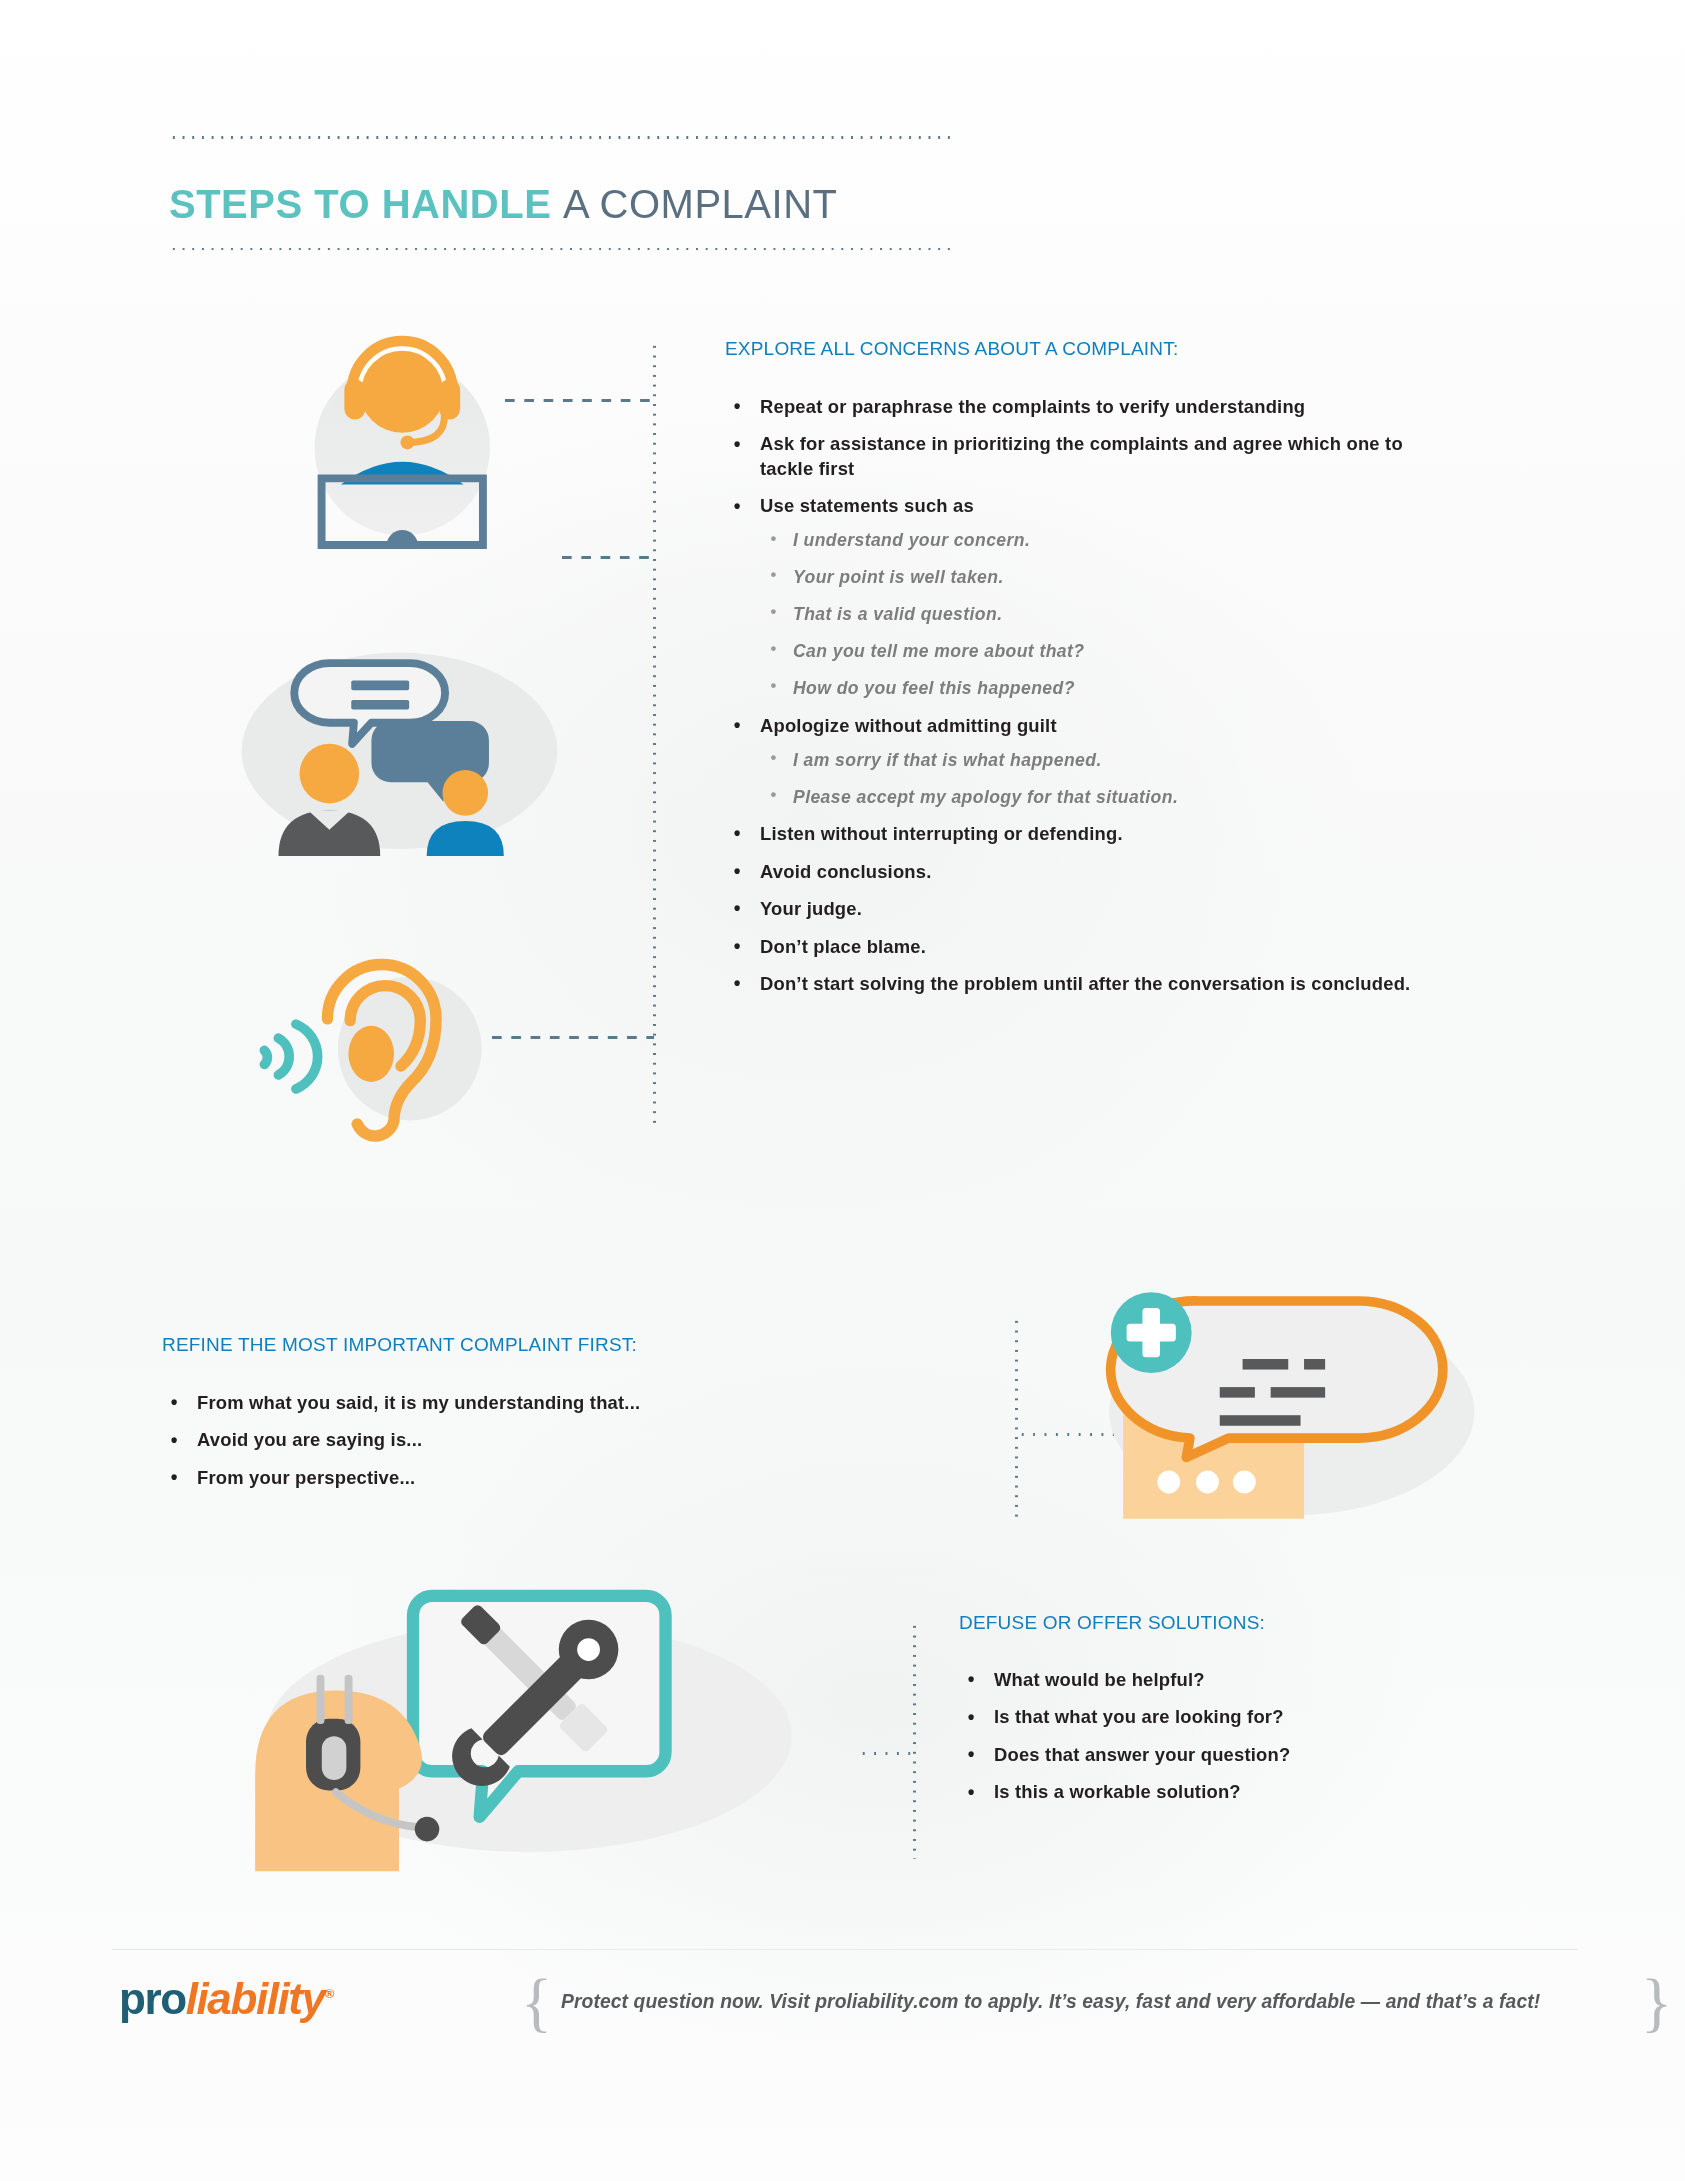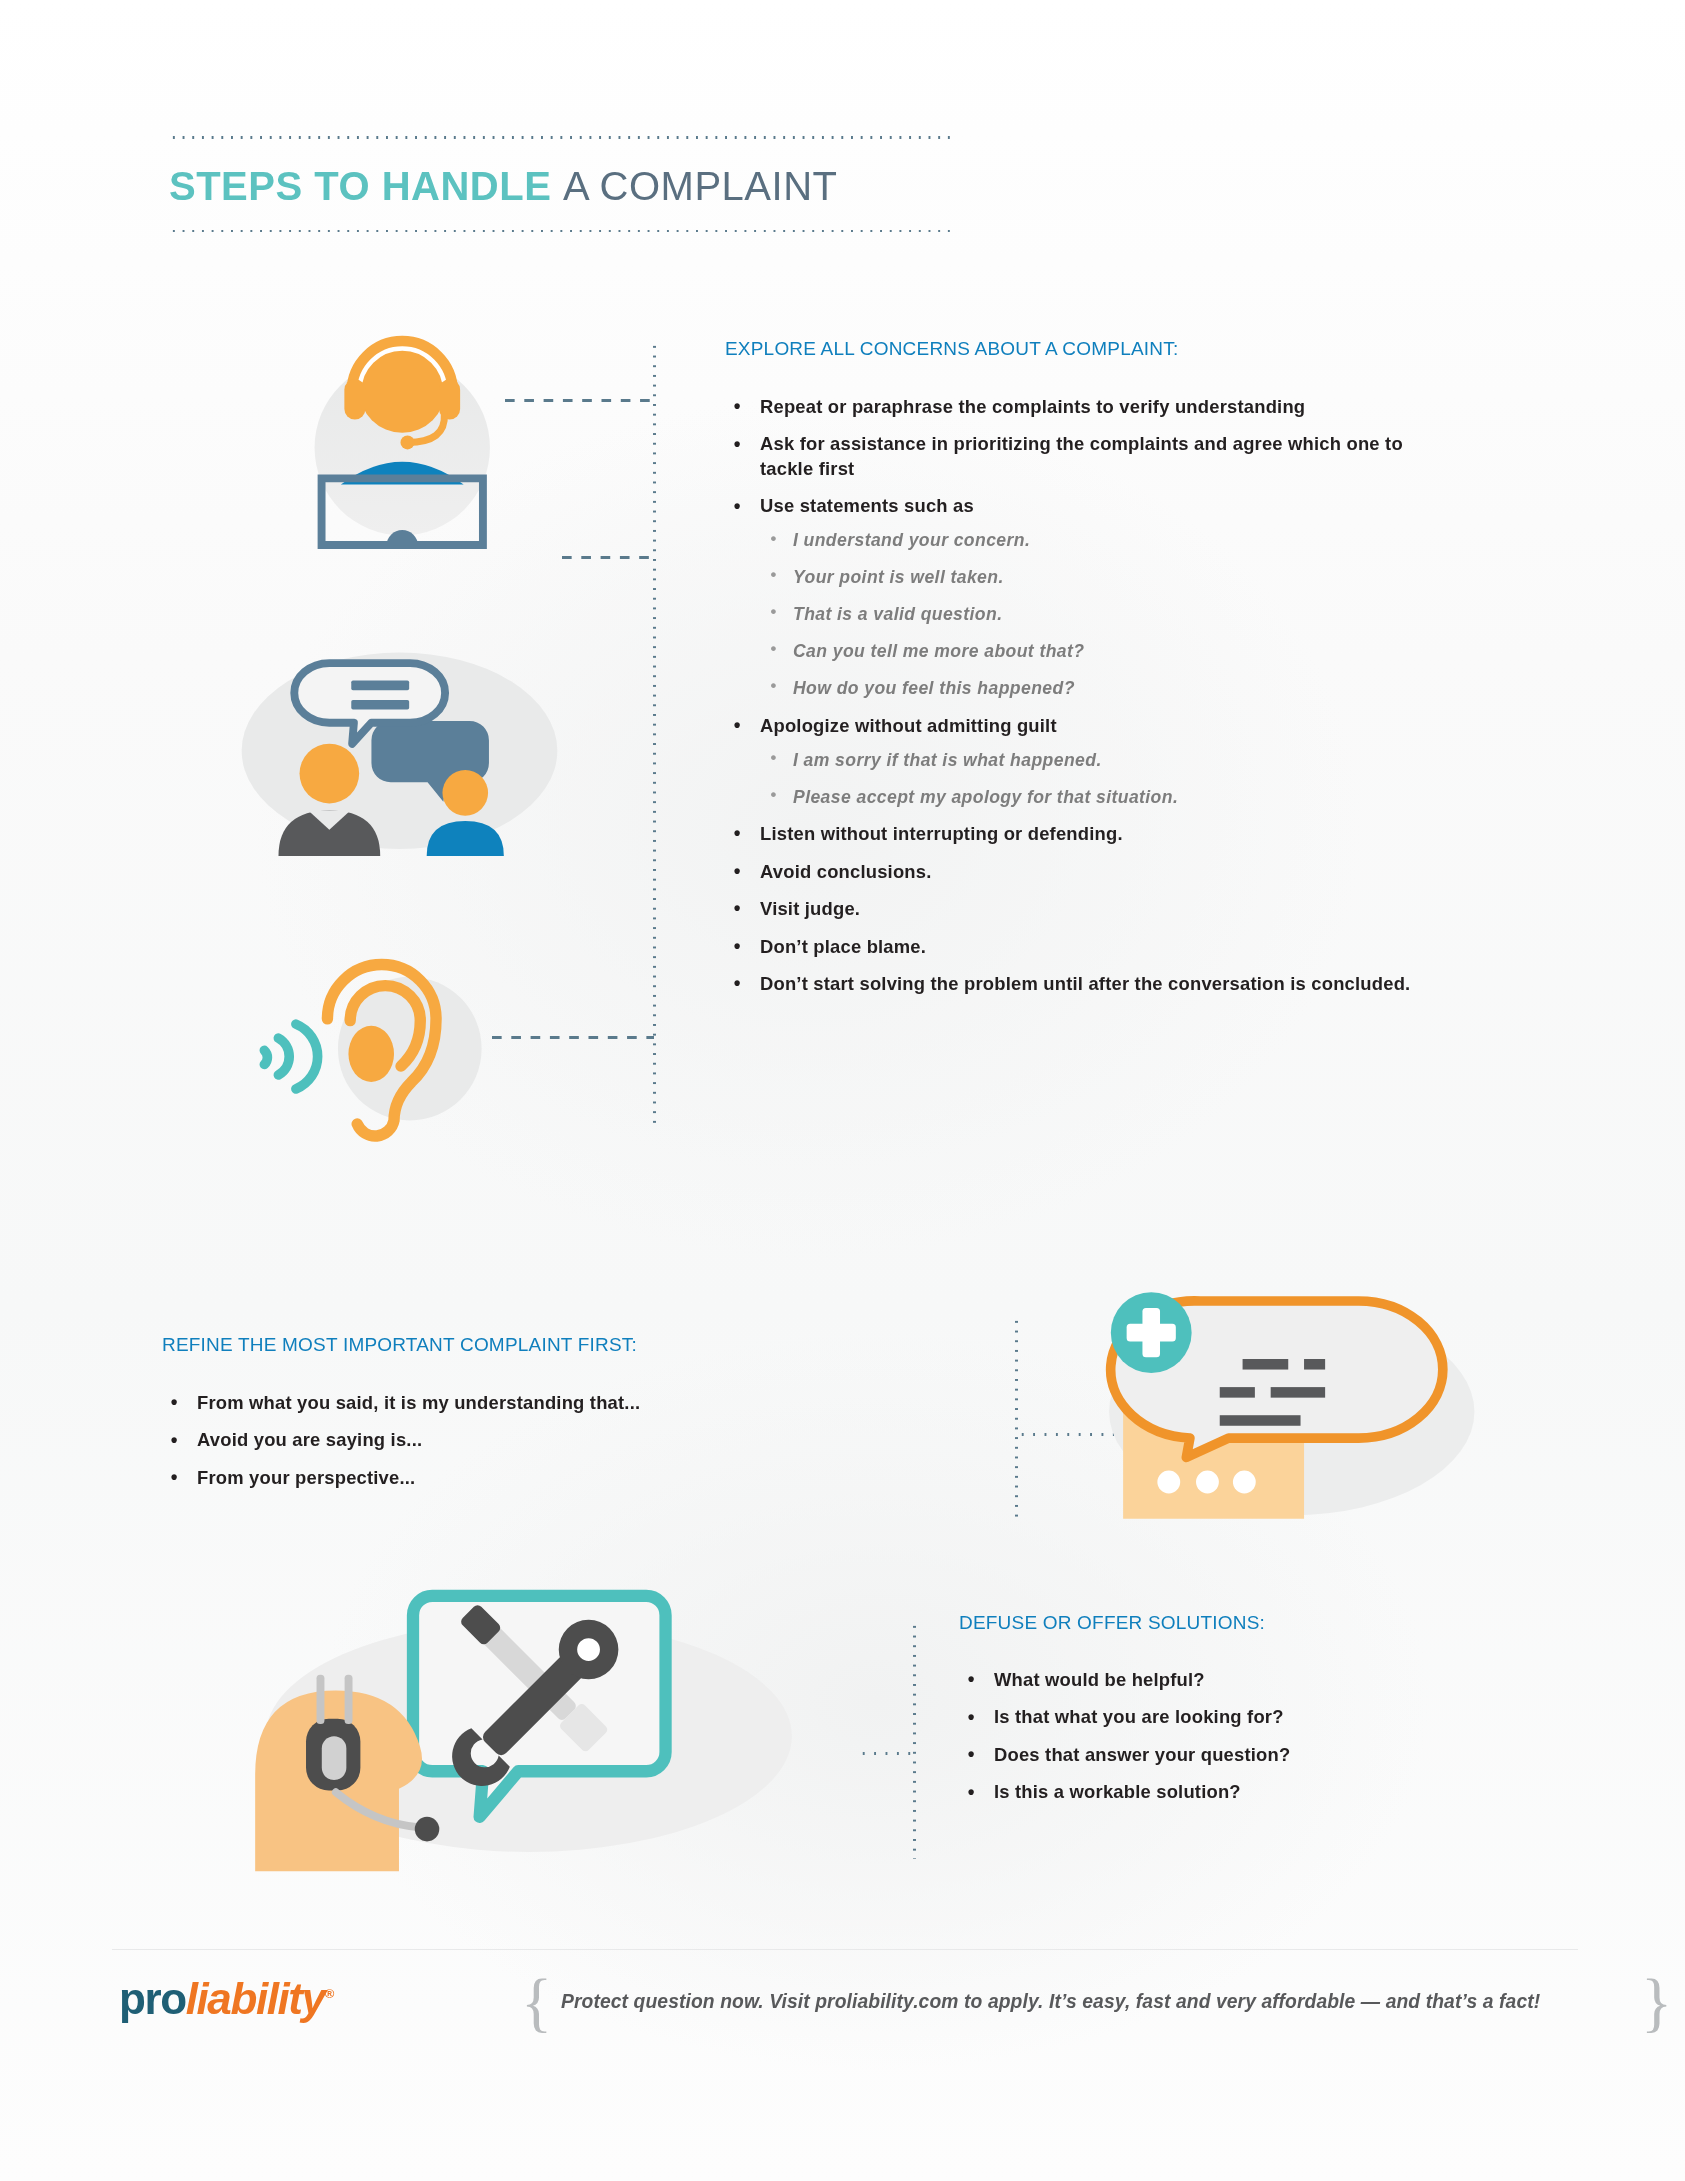--- a/index.html
+++ b/index.html
@@ -27,21 +27,21 @@
 
   .dotrule {
     height: 2.6px;
     background-image: radial-gradient(circle, #5a7a8c 1.1px, rgba(0,0,0,0) 1.4px);
     background-size: 9.7px 2.6px;
     background-repeat: repeat-x;
     background-position: 0 center;
   }
 
   #title {
-    margin: 26px 0 23px 0;
+    margin: 44px 0 23px 0;
     font-size: 40px;
     font-weight: 700;
     letter-spacing: 0.5px;
     line-height: 1.05;
     white-space: nowrap;
   }
   #title .t-accent { color: #5cc2c0; }
   #title .t-rest   { color: #5a6f80; font-weight: 400; }
 
   
@@ -256,21 +256,21 @@
     </li>
     <li>
       <span>Apologize without admitting guilt</span>
       <ul class="sublist">
         <li><span>I am sorry if that is what happened.</span></li>
         <li><span>Please accept my apology for that situation.</span></li>
       </ul>
     </li>
     <li><span>Listen without interrupting or defending.</span></li>
     <li><span>Avoid conclusions.</span></li>
-    <li><span>Visit judge.</span></li>
+    <li><span>Your judge.</span></li>
     <li><span>Don’t place blame.</span></li>
     <li><span>Don’t start solving the problem until after the conversation is concluded.</span></li>
   </ul>
 
   <div class="vdots" style="left:1015px; top:1317px; height:202px;"></div>
   <div class="hdots" style="left:1017px; top:1433px; width:97px;"></div>
 
   <h2 id="sec2-head" class="sec-head">REFINE THE MOST IMPORTANT COMPLAINT FIRST:</h2>
   <ul id="sec2-list" class="blist">
     <li><span>From what you said, it is my understanding that...</span></li>

